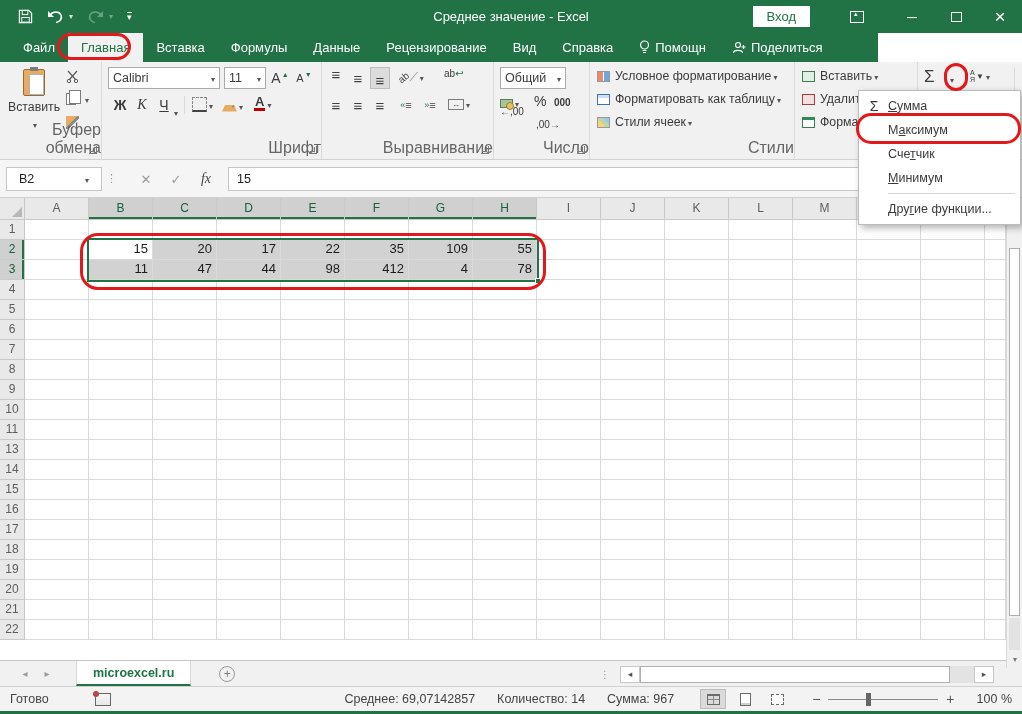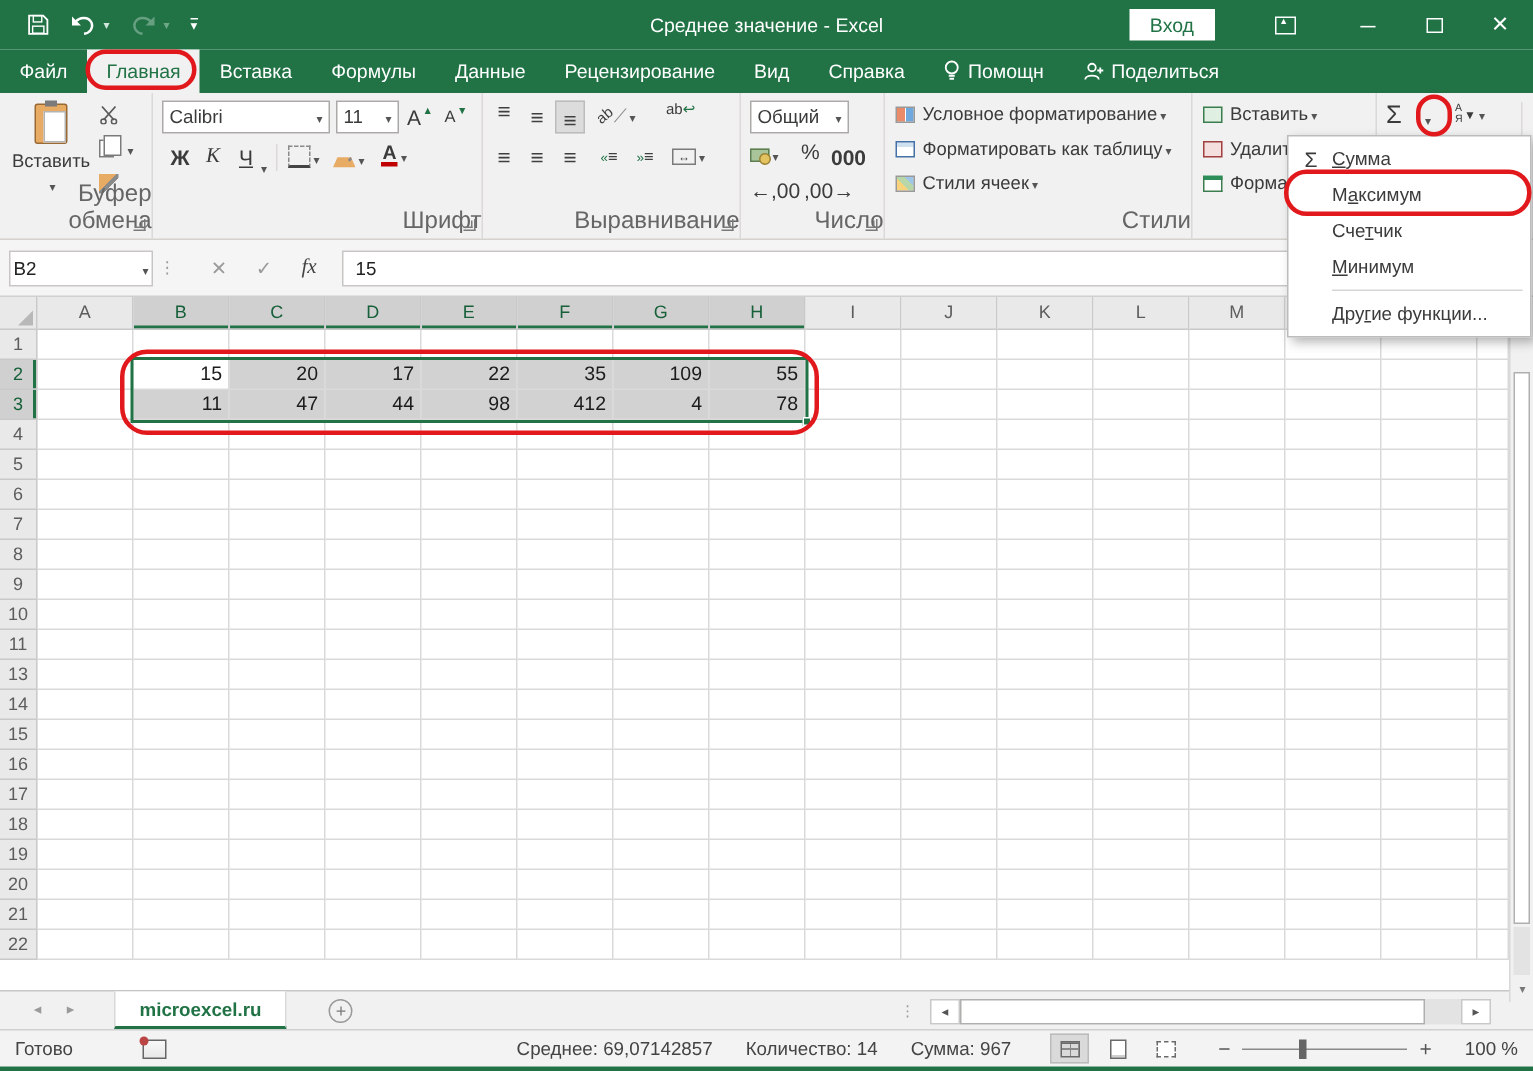--- a/index.html
+++ b/index.html
@@ -17,21 +17,21 @@
   .qat .ddw { font-size:8px; color:#cfe6da; margin-left:-9px; }
   .title-text { position:absolute; left:0; right:0; text-align:center; color:#fff; font-size:13px; pointer-events:none; }
   .win-controls { margin-left:auto; display:flex; align-items:center; gap:0; height:33px; }
   .signin-btn { background:#fff; color:#217346; font-size:13px; padding:3px 14px; margin-right:40px; cursor:pointer; }
   .win-btn { width:44px; height:33px; display:flex; align-items:center; justify-content:center; color:#fff; font-size:14px; }
   .maxi-box { width:11px; height:10px; border:1px solid #fff; }
   .ribbon-display-icon { width:14px; height:12px; border:1px solid #fff; position:relative; margin-right:26px; }
   .ribbon-display-icon::after { content:"▴"; position:absolute; left:3px; top:-2px; font-size:7px; color:#fff; }
 
   
-  .tabrow { position:absolute; left:0; top:33px; width:1022px; height:29px; background:#217346; display:flex; align-items:stretch; }
+  .tabrow { position:absolute; left:0; top:33px; width:878px; height:29px; background:#217346; display:flex; align-items:stretch; padding-left:10px; }
   .tab { display:flex; align-items:center; gap:5px; padding:0 13px; color:#fff; font-size:13px; cursor:pointer; white-space:nowrap; }
   .tab.active { background:#f1f1f1; color:#217346; }
 
   
   .ribbon { position:absolute; left:0; top:62px; width:1022px; height:98px; background:#f1f1f1; border-bottom:1px solid #d5d2ce; display:flex; }
   .grp { position:relative; height:97px; border-right:1px solid #dcdad8; flex:0 0 auto; }
   .grp-label { position:absolute; bottom:2px; left:0; right:0; text-align:right; font-size:16px; color:#666; }
   .launcher { position:absolute; bottom:5px; right:4px; width:8px; height:8px; border-right:1px solid #7a7a7a; border-bottom:1px solid #7a7a7a; cursor:pointer; }
   .launcher::after { content:""; position:absolute; right:1px; bottom:1px; width:4px; height:4px; border-right:1px solid #7a7a7a; border-bottom:1px solid #7a7a7a; }
   .dd::after { content:"▾"; font-size:8px; color:#555; margin-left:2px; }
@@ -58,37 +58,37 @@
   .fontcolor-icn { font-size:13px; font-weight:bold; line-height:12px; border-bottom:3px solid #c00000; padding:0 1px; }
 
   
   .al-icn { font-size:15px; color:#3f3f3f; line-height:1; }
   .pressed { background:#dcdcdc; border:1px solid #bcbcbc; }
   .merge-icn { width:16px; height:11px; border:1px solid #7a7a7a; display:flex; align-items:center; justify-content:center; font-size:8px; color:#3f3f3f; }
 
   
   .money-icn { width:13px; height:9px; background:#a9c49a; border:1px solid #5e7f52; position:relative; }
   .money-icn::after { content:""; position:absolute; right:-2px; bottom:-3px; width:6px; height:6px; border-radius:50%; background:#e3c35f; border:1px solid #9a8234; }
-  .tiny { font-size:14px; letter-spacing:0; }
+  .tiny { font-size:10px; letter-spacing:0; }
 
   
   .cf-icn { width:13px; height:11px; border:1px solid #999; background:linear-gradient(to right,#e98b68 0 48%,#fff 48% 52%,#6fa8dc 52%); }
   .fat-icn { width:13px; height:11px; border:1px solid #4472a8; background:linear-gradient(#cfe0f0 0 3px,#fff 3px); }
   .cst-icn { width:13px; height:11px; border:1px solid #999; background:linear-gradient(45deg,#f9d37b 0 40%,#b7d7a8 40% 70%,#9fc5e8 70%); }
   .cellins-icn { width:13px; height:11px; border:1px solid #3c7d4f; background:#dff0e3; }
   .celldel-icn { width:13px; height:11px; border:1px solid #a04040; background:#f5dede; }
   .cellfmt-icn { width:13px; height:11px; border:1px solid #3c7d4f; background:#fff; border-top:3px solid #2e8e5a; }
 
   
   .sigma-btn { font-size:17px; color:#3b3b3b; }
   .sort-ay { display:flex; flex-direction:column; font-size:7px; line-height:7px; color:#3b3b3b; margin-right:1px; }
 
   
   .formula-row { position:absolute; left:0; top:160px; width:1022px; height:38px; background:#f5f5f5; border-bottom:1px solid #d0d0d0; }
-  .namebox { position:absolute; left:6px; top:7px; width:96px; height:24px; background:#fff; border:1px solid #c8c6c4; display:flex; align-items:center; padding:0 2px; font-size:12.5px; color:#222; }
+  .namebox { position:absolute; left:6px; top:7px; width:96px; height:24px; background:#fff; border:1px solid #c8c6c4; display:flex; align-items:center; padding:0 12px; font-size:12.5px; color:#222; }
   .fdots { position:absolute; left:106px; top:12px; color:#9a9a9a; font-size:11px; }
   .fbtn { position:absolute; top:8px; width:24px; height:22px; display:flex; align-items:center; justify-content:center; color:#9a9a9a; font-size:13px; cursor:pointer; }
   .fx { color:#444; font-style:italic; font-family:"Liberation Serif",serif; font-size:14px; }
   .formula-field { position:absolute; left:228px; right:6px; top:7px; height:24px; background:#fff; border:1px solid #c8c6c4; display:flex; align-items:center; padding:0 8px; font-size:12.5px; color:#222; }
   .formula-field .dd { margin-left:auto; }
 
   
   .grid-host { position:absolute; left:0; top:198px; width:1006px; height:462px; background:#fff; overflow:hidden; }
   .grid-header-row { display:flex; height:22px; }
   .corner { width:25px; height:22px; background:#e9e9e9; border-right:1px solid #c9c9c9; border-bottom:1px solid #c9c9c9; position:relative; flex:0 0 auto; }
@@ -346,21 +346,21 @@
       <div class="combo" style="left:6px;top:5px;width:66px">
           <span>Общий</span>
           <span class="dd"></span>
         </div>
       <div class="rbtn" style="left:6px;top:34px">
           <span class="money-icn"></span>
           <span class="dd"></span>
         </div>
       <div class="rbtn" style="left:40px;top:31px;font-size:14px">%</div>
       <div class="rbtn tiny" style="left:60px;top:35px;font-weight:bold">000</div>
-      <div class="rbtn tiny" style="left:6px;top:57px">←,00</div>
+      <div class="rbtn tiny" style="left:6px;top:44px">←,00</div>
       <div class="rbtn tiny" style="left:42px;top:57px">,00→</div>
       <div class="grp-label">Число</div>
       <div class="launcher"></div>
     </div>
 
     <div class="grp" style="width:205px">
       <div class="rbtn" style="left:7px;top:7px">
           <span class="cf-icn" style="margin-right:5px"></span>
           <span>Условное форматирование</span>
           <span class="dd"></span>

